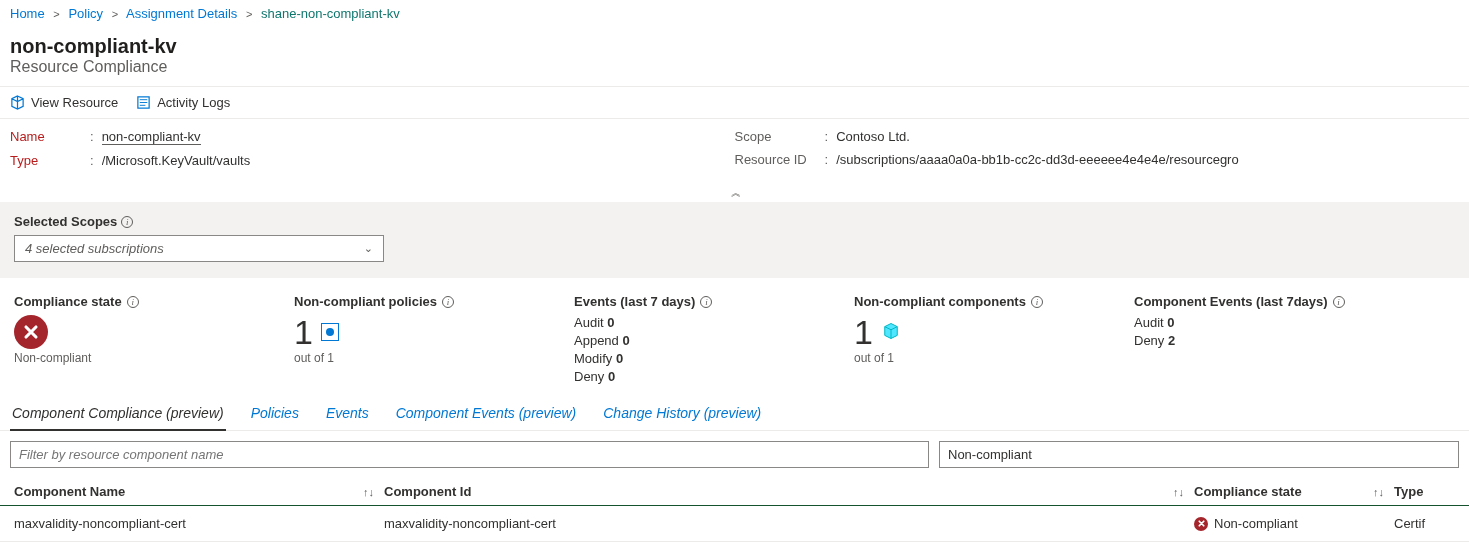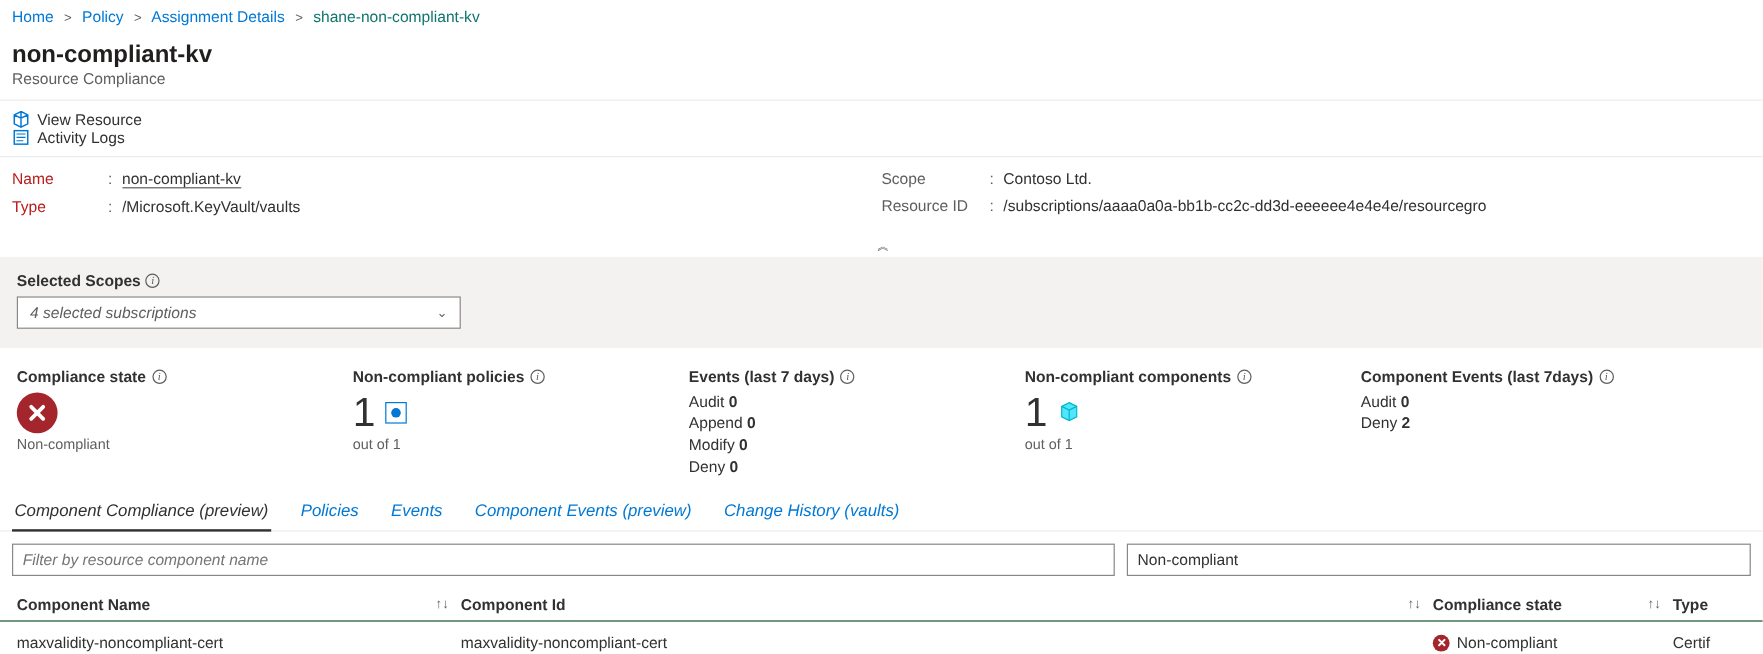--- a/index.html
+++ b/index.html
@@ -8,25 +8,25 @@
     
     
     .breadcrumb { padding: 6px 10px; font-size: 13px; }
     .breadcrumb a { color: #0078d4; }
     .breadcrumb .sep { color: #605e5c; margin: 0 5px; font-size: 11px; }
     .breadcrumb .current { color: #0f766e; }
     
     
     .page-header { padding: 8px 10px 4px 10px; }
     .page-header h1 { font-size: 20px; font-weight: 600; color: #201f1e; }
-    .page-header .subtitle { font-size: 13px; color: #605e5c; margin-top: 0px; }
+    .page-header .subtitle { font-size: 16px; color: #605e5c; margin-top: 0px; }
     .header-line { border-bottom: 1px solid #edebe9; margin-top: 6px; }
     
     
-    .toolbar { padding: 8px 10px; display: flex; border-bottom: 1px solid #edebe9; flex-direction: column; }
+    .toolbar { padding: 8px 10px; display: flex; gap: 18px; border-bottom: 1px solid #edebe9; }
     .toolbar-btn { display: flex; align-items: center; gap: 6px; color: #323130; cursor: pointer; }
     .toolbar-btn .icon { width: 15px; height: 15px; display: flex; align-items: center; justify-content: center; }
     
     
     .props { display: flex; padding: 10px 10px 6px 10px; }
     .props-col { flex: 1; }
     .prop-row { display: flex; margin-bottom: 8px; font-size: 13px; }
     .prop-label { color: #b91c1c; width: 80px; }
     .prop-label-wide { color: #605e5c; width: 90px; }
     .prop-sep { color: #605e5c; margin-right: 8px; }
@@ -236,21 +236,21 @@
     <div class="event-row"><span>Audit</span> <span class="ev-val">0</span></div>
     <div class="event-row"><span>Deny</span> <span class="ev-val">2</span></div>
   </div>
 </div>
 
 <div class="tabs">
   <div class="tab active">Component Compliance (preview)</div>
   <div class="tab">Policies</div>
   <div class="tab">Events</div>
   <div class="tab">Component Events (preview)</div>
-  <div class="tab">Change History (vaults)</div>
+  <div class="tab">Change History (preview)</div>
 </div>
 
 <div class="filter-row">
   <input class="filter-input" placeholder="Filter by resource component name" style="">
   <input class="filter-select" value="Non-compliant" style="">
 </div>
 
 <div class="table">
   <div class="thead">
     <div class="col-name">

